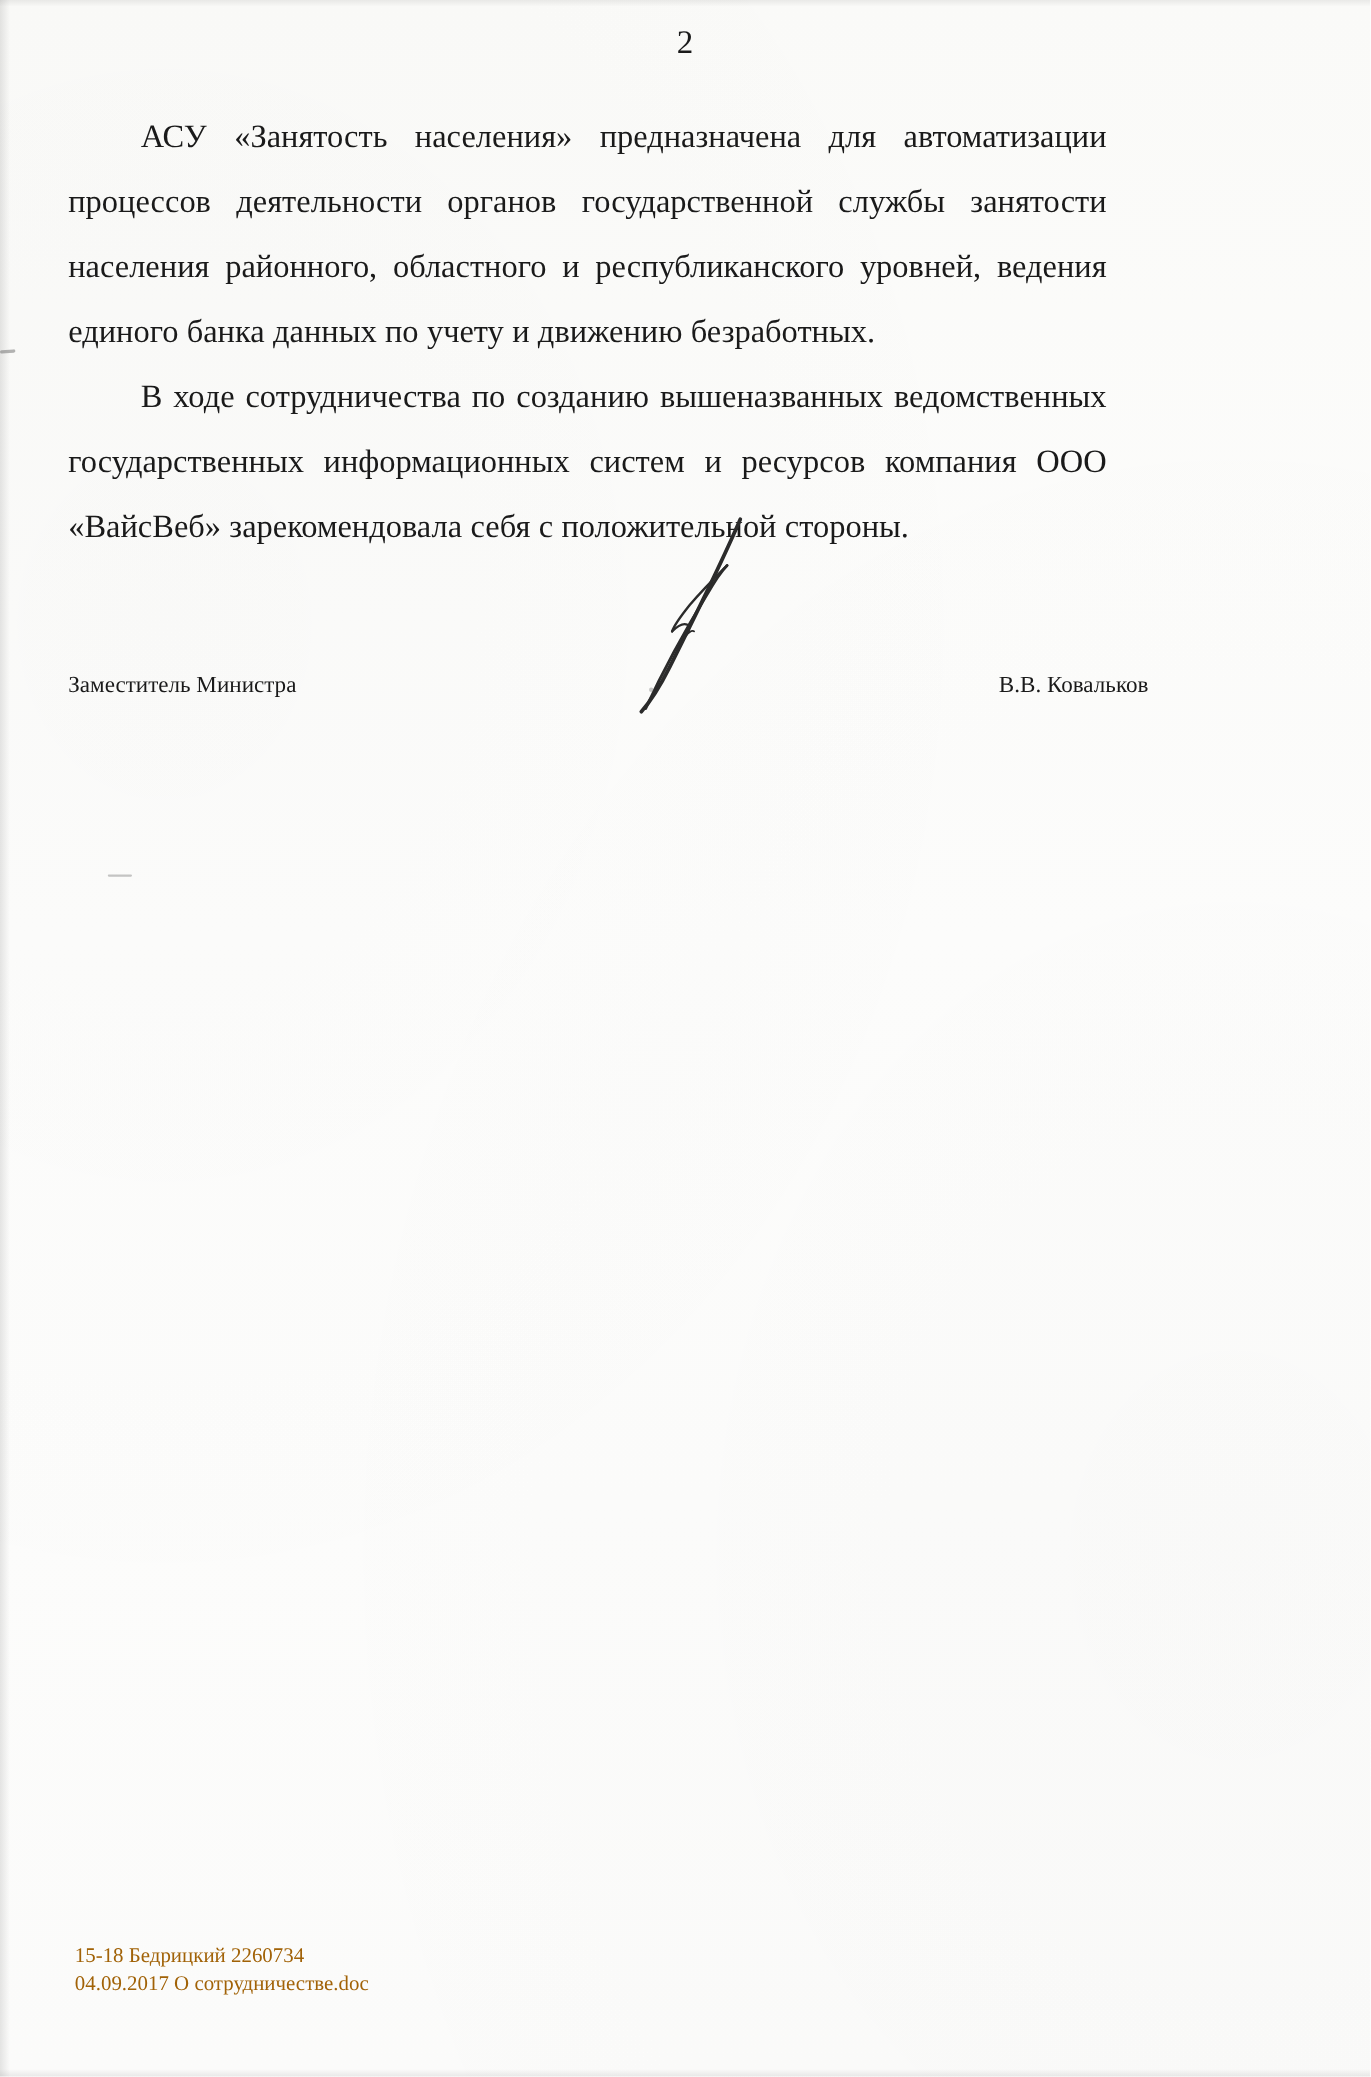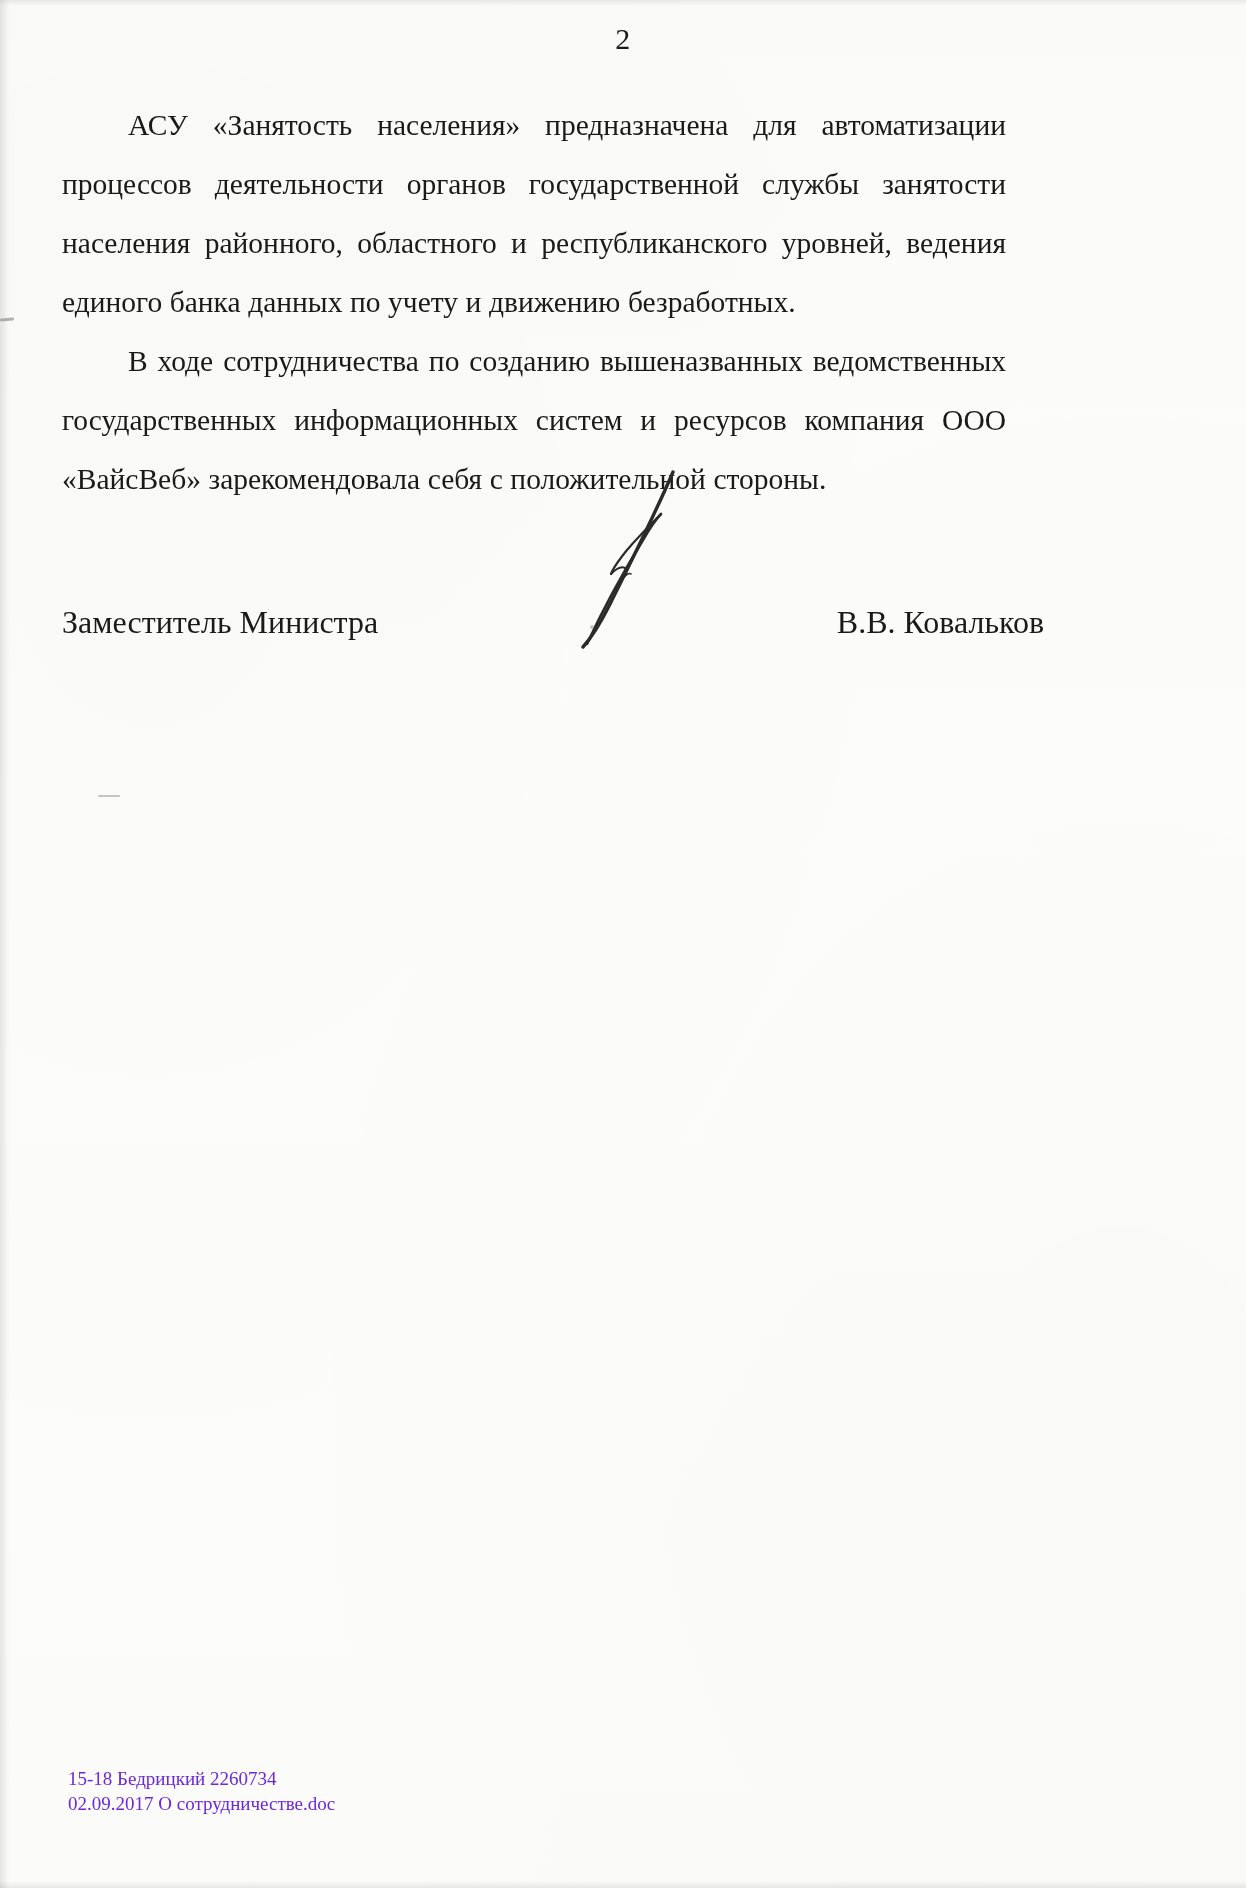--- a/index.html
+++ b/index.html
@@ -79,21 +79,21 @@
   }
 
   .signature-row {
     position: absolute;
     left: 62px;
     top: 604px;
     width: 1010px;
     display: flex;
     align-items: flex-end;
     justify-content: space-between;
-    font-size: 32px;
+    font-size: 21px;
     line-height: 36px;
   }
   .sig-title { white-space: nowrap; }
   .sig-name  { white-space: nowrap; padding-right: 28px; margin-left: 10px; }
 
   .signature-mark {
     position: absolute;
     left: 565px;
     top: 466px;
     width: 160px;
@@ -129,21 +129,21 @@
     background: rgba(120,120,120,0.40);
     border-radius: 50%;
   }
 
   .footer {
     position: absolute;
     left: 68px;
     bottom: 72px;
     font-size: 19px;
     line-height: 25px;
-    color: #6d28d9;
+    color: #a16207;
     font-family: "Liberation Serif", "DejaVu Serif", serif;
   }
   .footer div { white-space: nowrap; }
 </style>
 </head>
 <body>
 
 <div class="page">
 
   <div class="scan-tint"></div>
@@ -174,16 +174,16 @@
     <div class="sig-title">Заместитель Министра</div>
     <div class="sig-name">В.В. Ковальков</div>
   </div>
 
   <div class="stray-mark-1"></div>
   <div class="stray-mark-2"></div>
   <div class="stray-mark-3"></div>
 
   <div class="footer">
     <div>15-18 Бедрицкий 2260734</div>
-    <div>02.09.2017 О сотрудничестве.doc</div>
+    <div>04.09.2017 О сотрудничестве.doc</div>
   </div>
 
 </div>
 
 </body></html>

